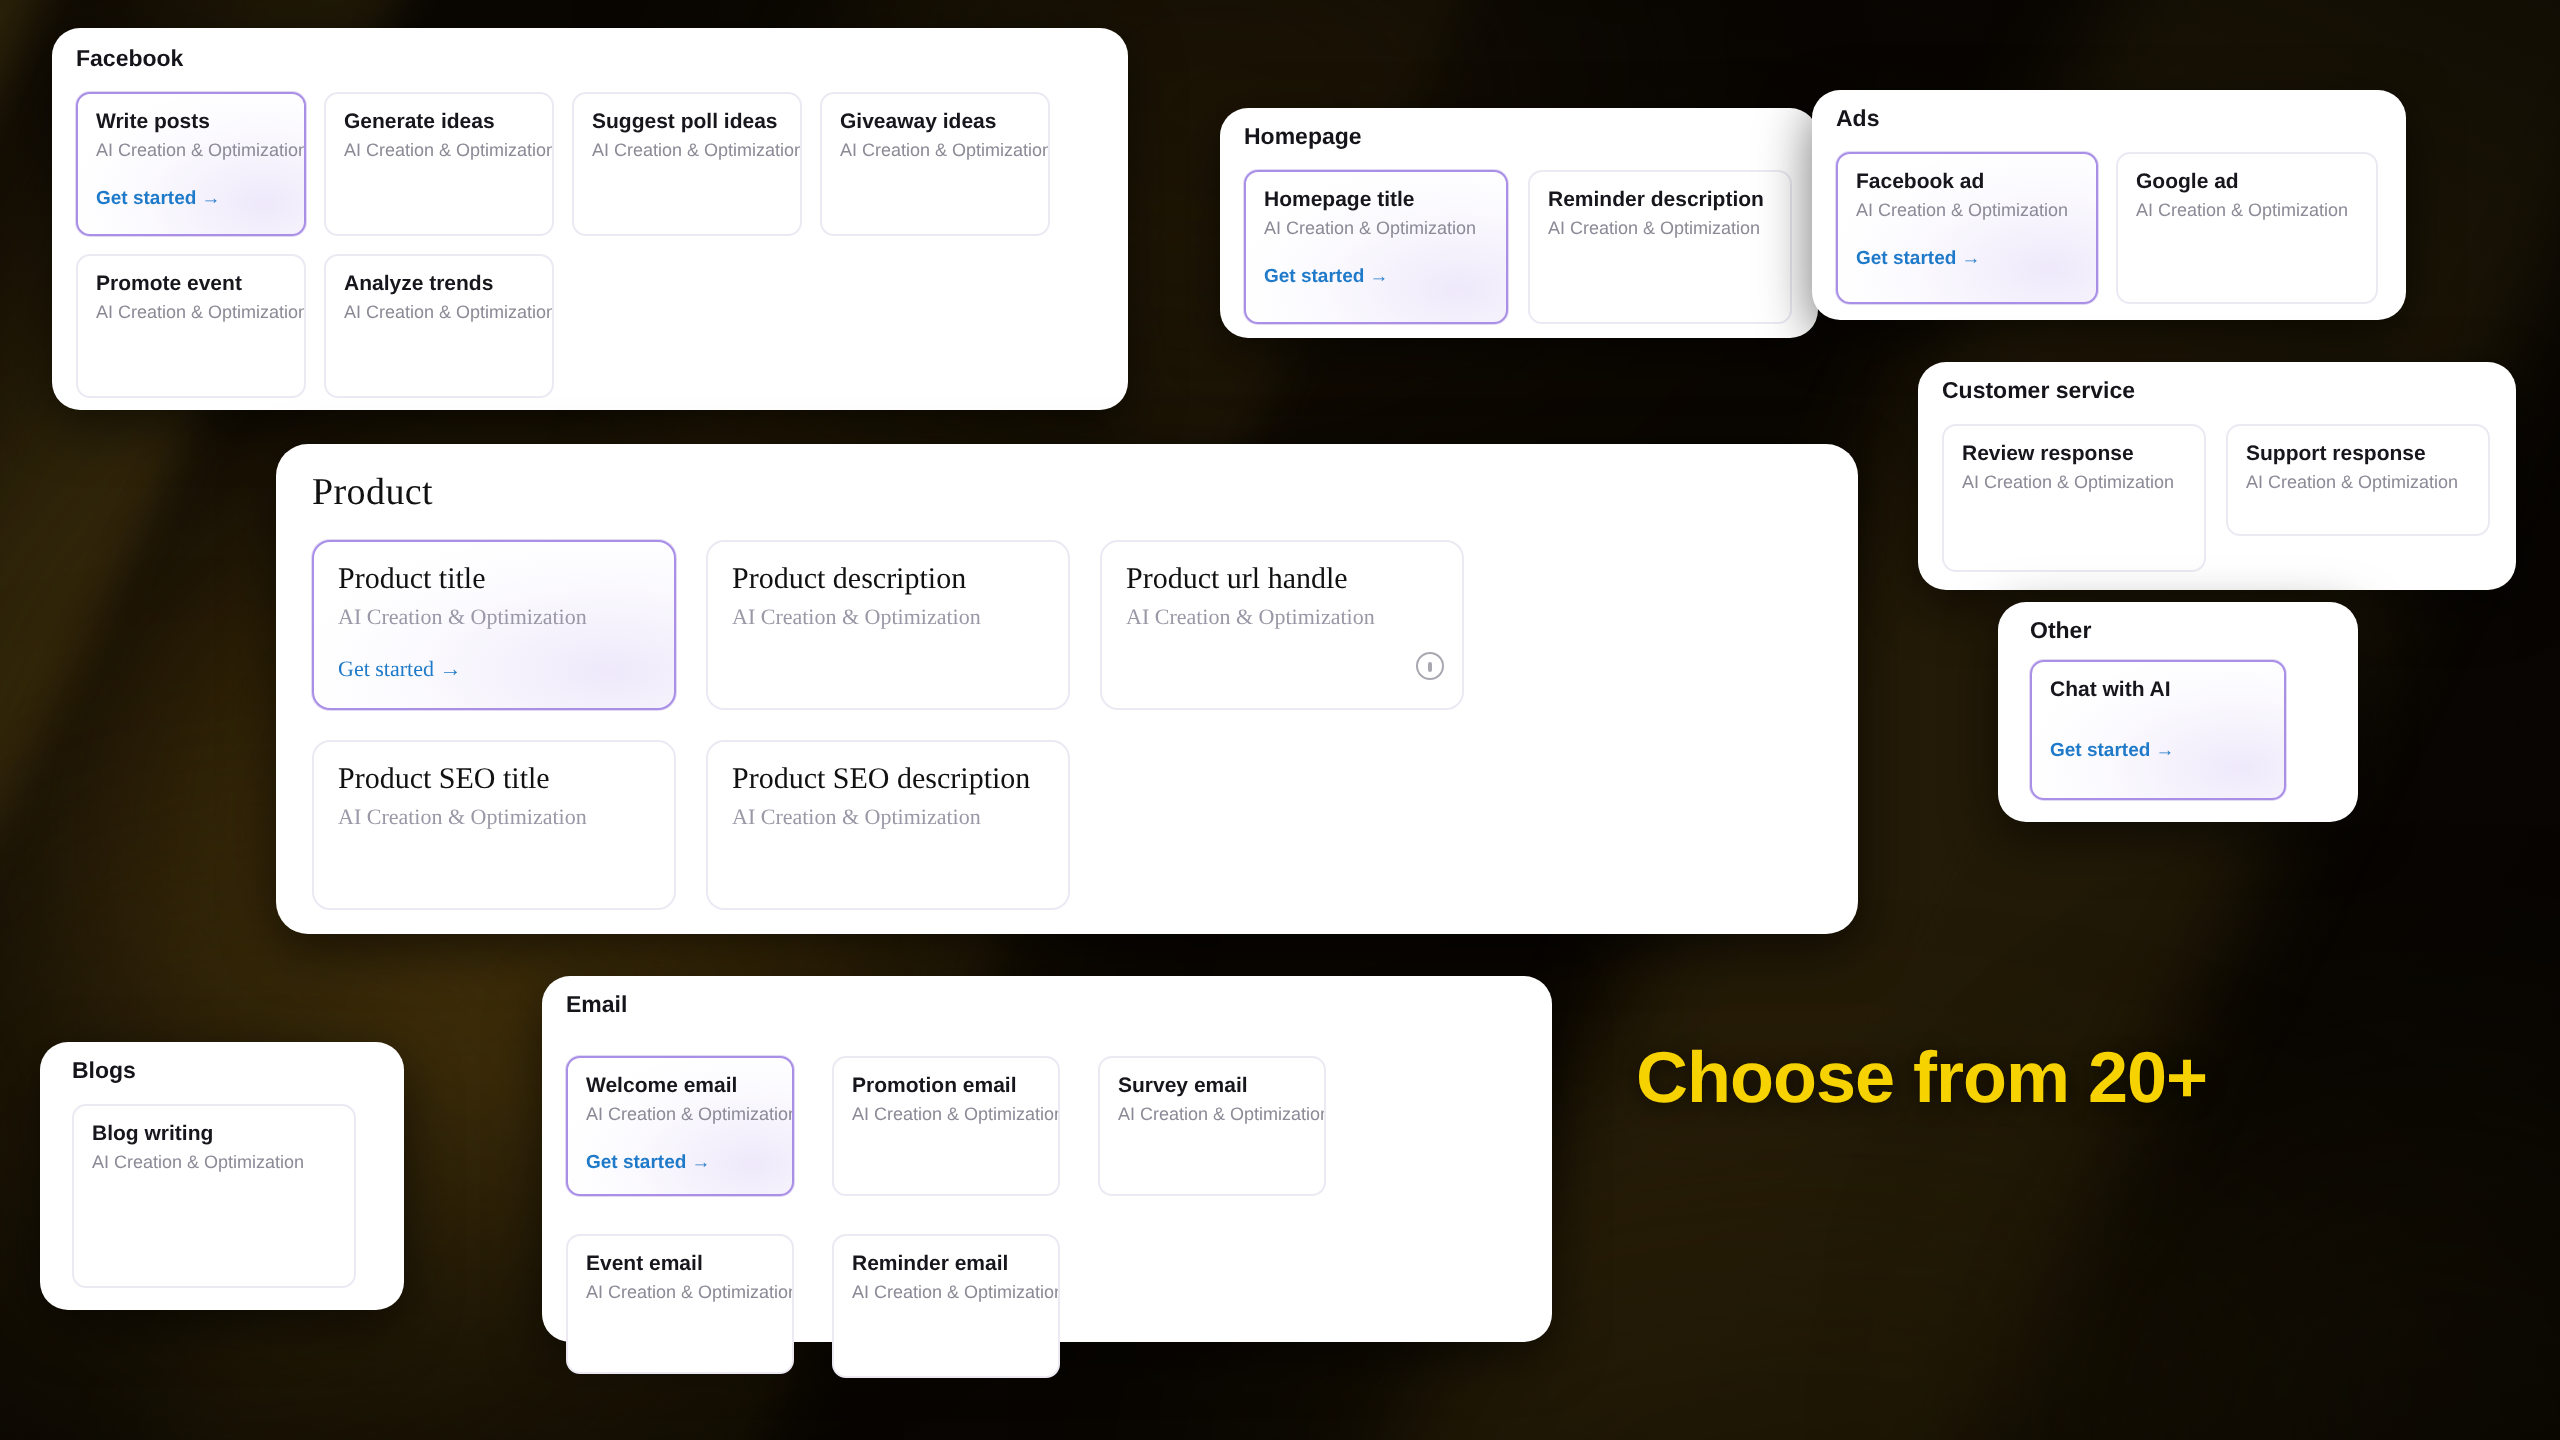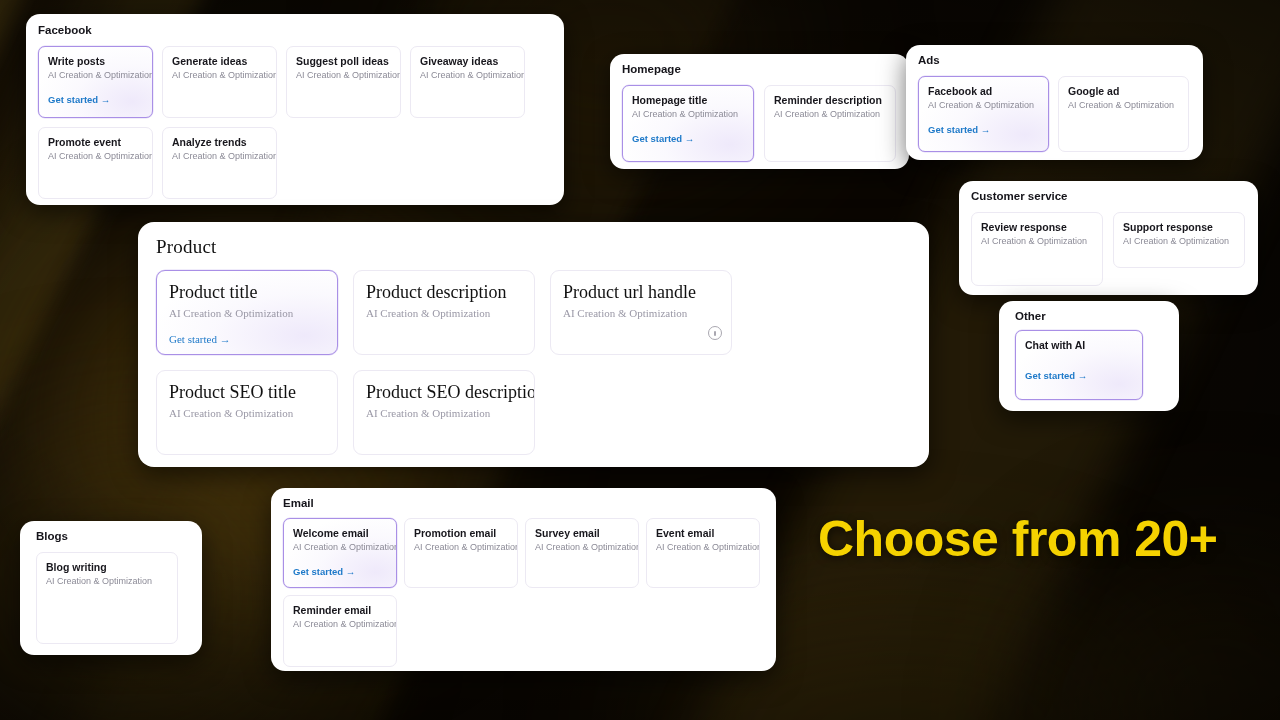--- a/index.html
+++ b/index.html
@@ -48,36 +48,36 @@
   .c-link .arw{display:inline-block;}
 
   
   .sm .panel-title{font-size:11.5px;}
   .sm .c-title{font-size:10.5px;}
   .sm .c-sub{font-size:9px;}
   .sm .c-link{font-size:9.5px;}
 
   
   .lg .panel-title{font-size:19px;font-weight:400;color:#111;letter-spacing:.2px;}
-  .lg .c-title{font-size:18px;font-weight:400;color:#111;}
+  .lg .c-title{font-size:15px;font-weight:400;color:#111;}
   .lg .c-sub{font-size:11px;color:#9a98a6;}
   .lg .c-link{font-size:11px;font-weight:400;}
 
   .dot-icon{
     position:absolute;right:9px;bottom:14px;width:12px;height:12px;border-radius:50%;
     border:1.5px solid #a9a7b0;display:flex;align-items:center;justify-content:center;
   }
   .dot-icon i{display:block;width:2px;height:5px;background:#a9a7b0;border-radius:1px;}
 
   
   #headline{
     position:absolute;z-index:3;
     color:#f5d200;
     font-weight:700;
-    font-size:50px;
+    font-size:36px;
     line-height:78px;
     letter-spacing:-0.5px;
     text-shadow:0 2px 10px rgba(0,0,0,.6);
   }
   #headline div{white-space:nowrap;}
 </style>
 </head>
 <body>
 
 <div id="bg">
@@ -206,21 +206,21 @@
       </div>
       <div class="card" style="width: 182px; height: 85px; padding: 11px 12px; border-radius: 9px;">
         <div class="c-title">Product SEO description</div>
         <div class="c-sub" style="margin-top: 4px;">AI Creation &amp; Optimization</div>
       </div>
     </div>
 </div>
 
 <div class="panel sm" id="p-email" style="left:271px;top:488px;width:505px;height:183px;padding:9px 12px 12px 12px;">
   <div class="panel-title">Email</div>
-  <div class="cards" style="gap:7px;margin-top:9px;">
+  <div class="cards" style="gap:19px;margin-top:19px;">
       <div class="card sel" style="width: 114px; height: 70px; padding: 8px 9px; border-radius: 7px;">
         <div class="c-title">Welcome email</div>
         <div class="c-sub" style="margin-top: 3px;">AI Creation &amp; Optimization</div>
         <div class="c-link" style="margin-top: 14px;">Get started <span class="arw">→</span></div>
       </div>
       <div class="card" style="width: 114px; height: 70px; padding: 8px 9px; border-radius: 7px;">
         <div class="c-title">Promotion email</div>
         <div class="c-sub" style="margin-top: 3px;">AI Creation &amp; Optimization</div>
       </div>
       <div class="card" style="width: 114px; height: 70px; padding: 8px 9px; border-radius: 7px;">

